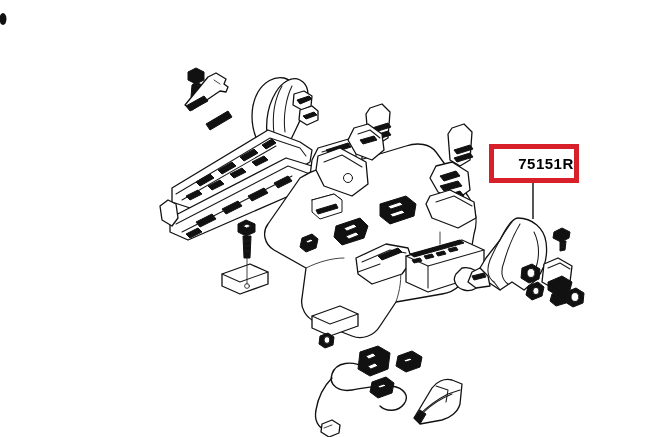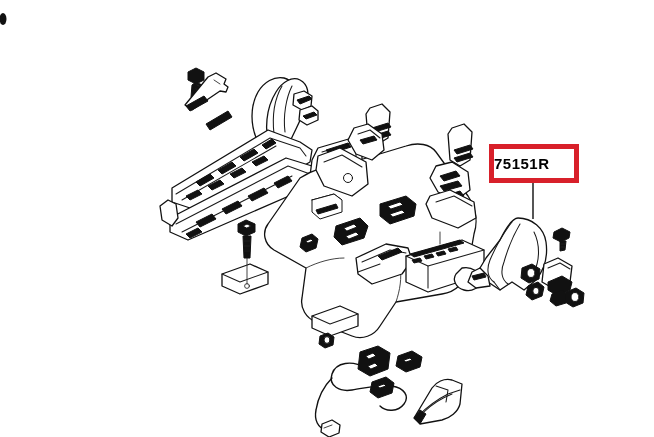--- a/index.html
+++ b/index.html
@@ -77,21 +77,22 @@
     fill: #111111;
   }
 
   
   #callout-box {
     position: absolute;
     box-sizing: border-box;
     background: #ffffff;
     display: flex;
     align-items: center;
-    justify-content: flex-start;
+    justify-content: center;
+    padding-left: 24px;
   }
   #callout-label {
     color: #000000;
     font-family: "Liberation Sans", sans-serif;
     font-weight: 700;
     white-space: nowrap;
     letter-spacing: 0.5px;
   }
 </style>
 </head>

